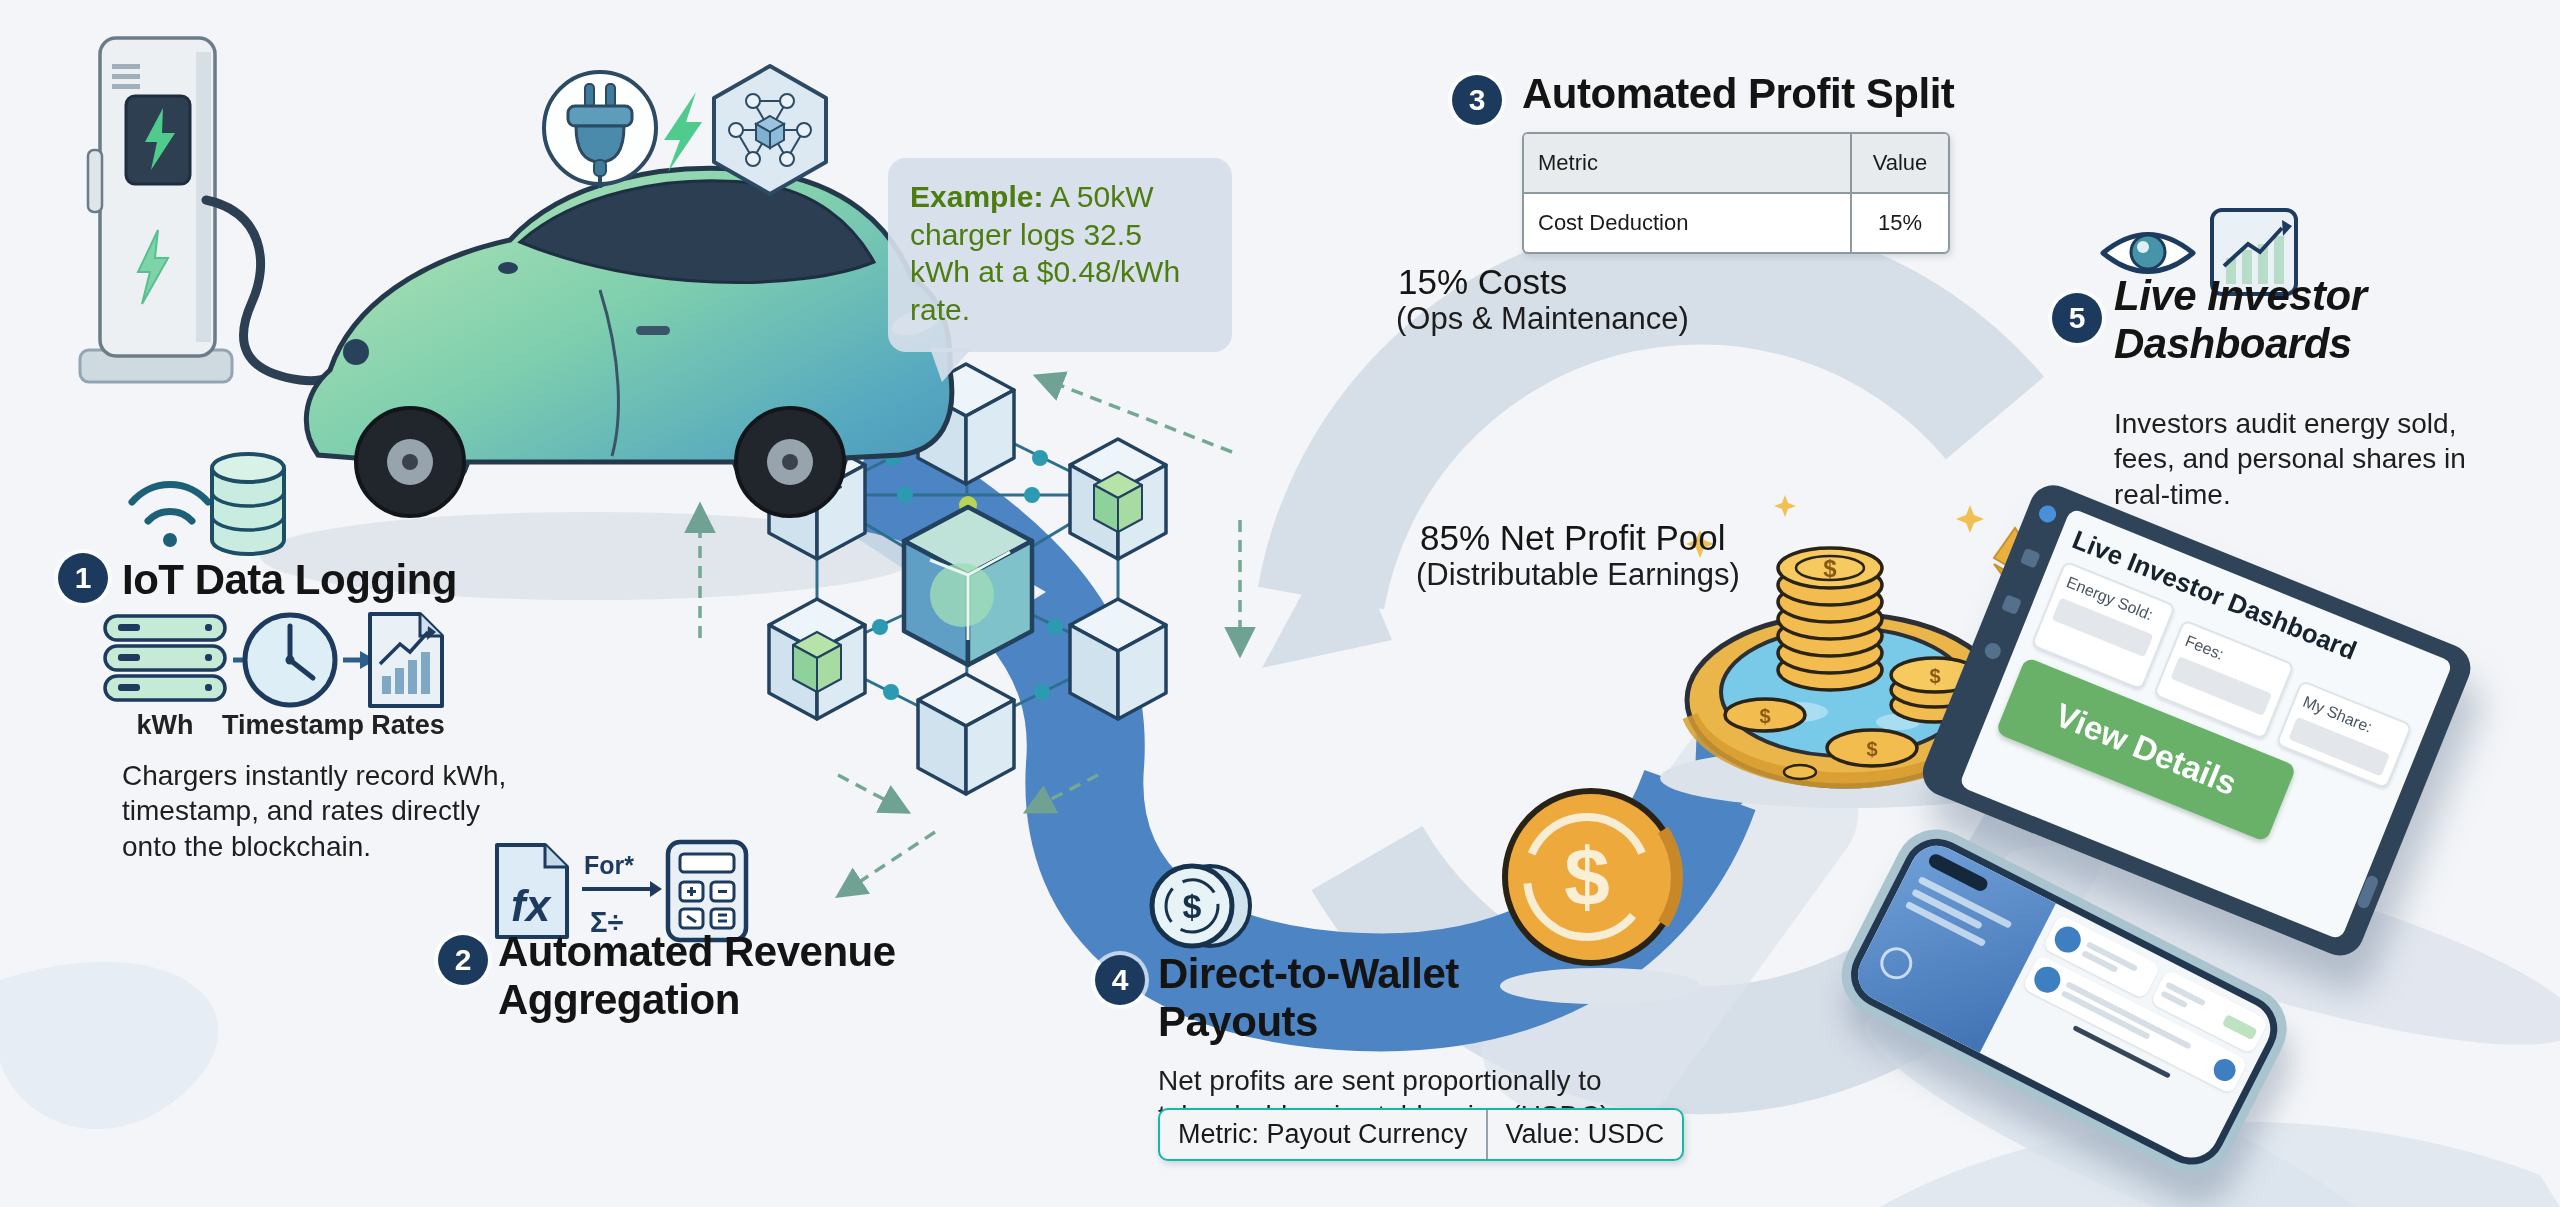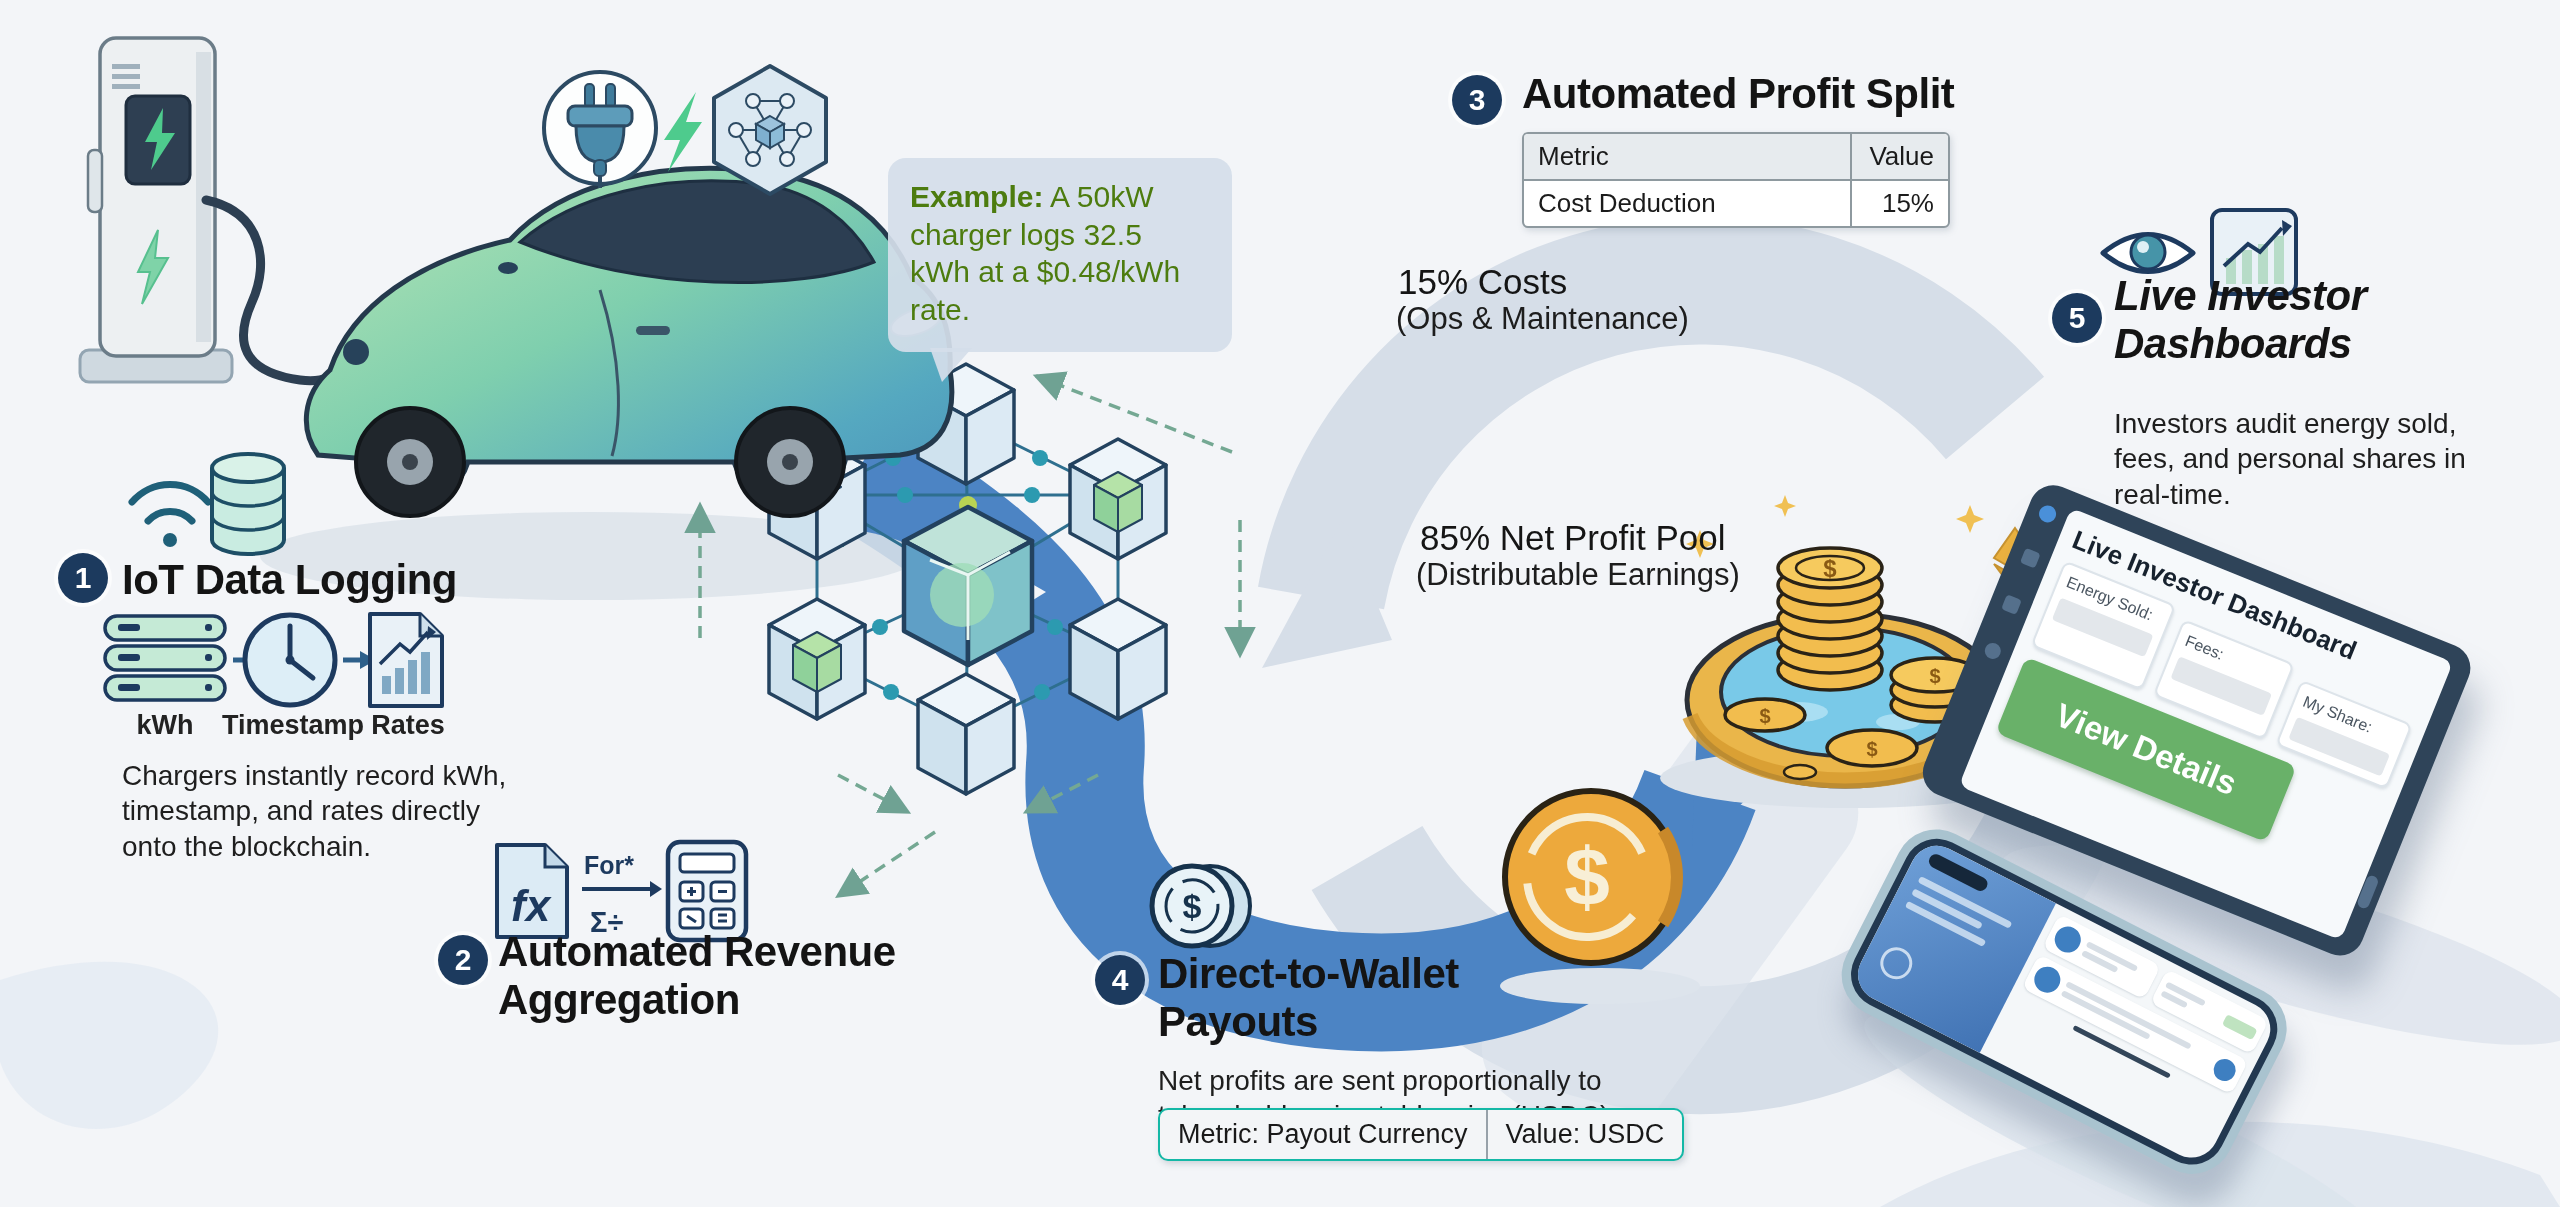--- a/index.html
+++ b/index.html
@@ -23,23 +23,23 @@
     font-size:30px;line-height:1.25;color:#4d7c0f;}
   .callout:after{content:"";position:absolute;left:42px;bottom:-30px;width:0;height:0;
     border-left:12px solid transparent;border-right:30px solid transparent;
     border-top:34px solid rgba(212,222,233,.93);}
 
   .ptable{position:absolute;left:1522px;top:132px;z-index:3;width:424px;
     border:2px solid #8e999f;border-radius:6px;overflow:hidden;background:#fff;
     box-shadow:2px 3px 6px rgba(120,135,150,.25);}
   .ptable .row{display:grid;grid-template-columns:328px 1fr;}
   .ptable .head{background:#e7ebee;border-bottom:2px solid #8e999f;}
-  .ptable .cell{padding:7px 14px;font-size:26px;color:#1b1b1b;}
+  .ptable .cell{padding:16px 14px;font-size:22px;color:#1b1b1b;}
   .ptable .cell.first{border-right:2px solid #8e999f;}
-  .ptable .val{text-align:right;}
+  .ptable .val{text-align:center;}
 
   .split-title{position:absolute;font-size:35px;font-weight:normal;color:#151515;z-index:3;}
   .split-sub{position:absolute;font-size:31px;color:#1d1d1d;z-index:3;}
 
   .pill{position:absolute;left:1158px;top:1108px;z-index:3;display:grid;
     grid-template-columns:auto auto;background:#f3f5f7;border:2px solid #14b8a6;
     border-radius:10px;overflow:hidden;box-shadow:2px 3px 6px rgba(120,135,150,.3);}
   .pill .cell{padding:9px 18px;font-size:27px;color:#191919;white-space:nowrap;}
   .pill .cell.first{border-right:2px solid #97a1a9;}
 

